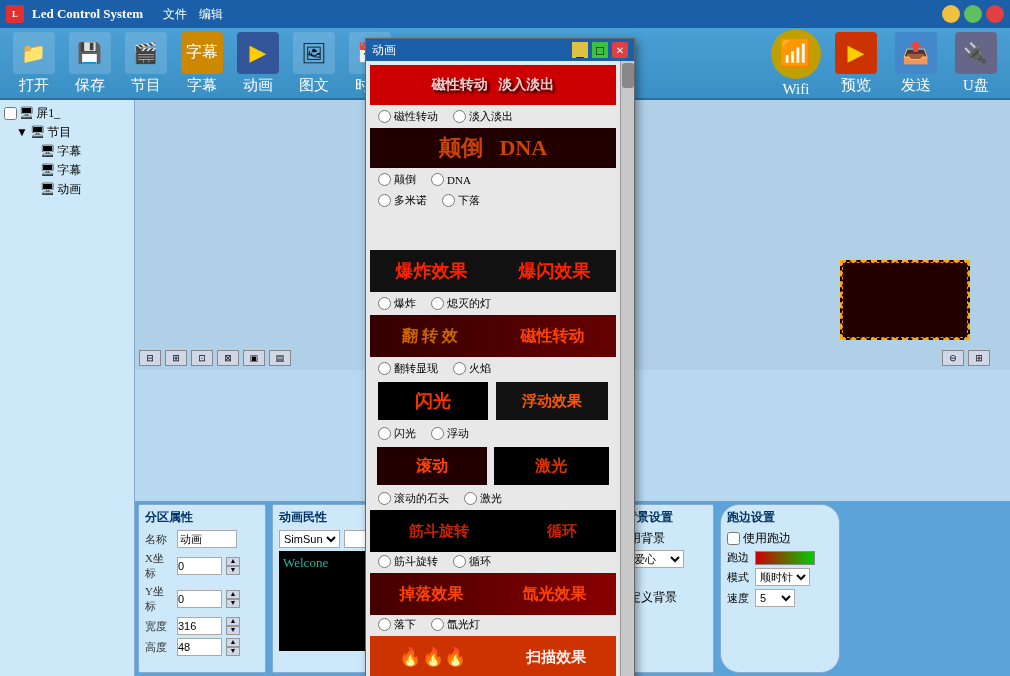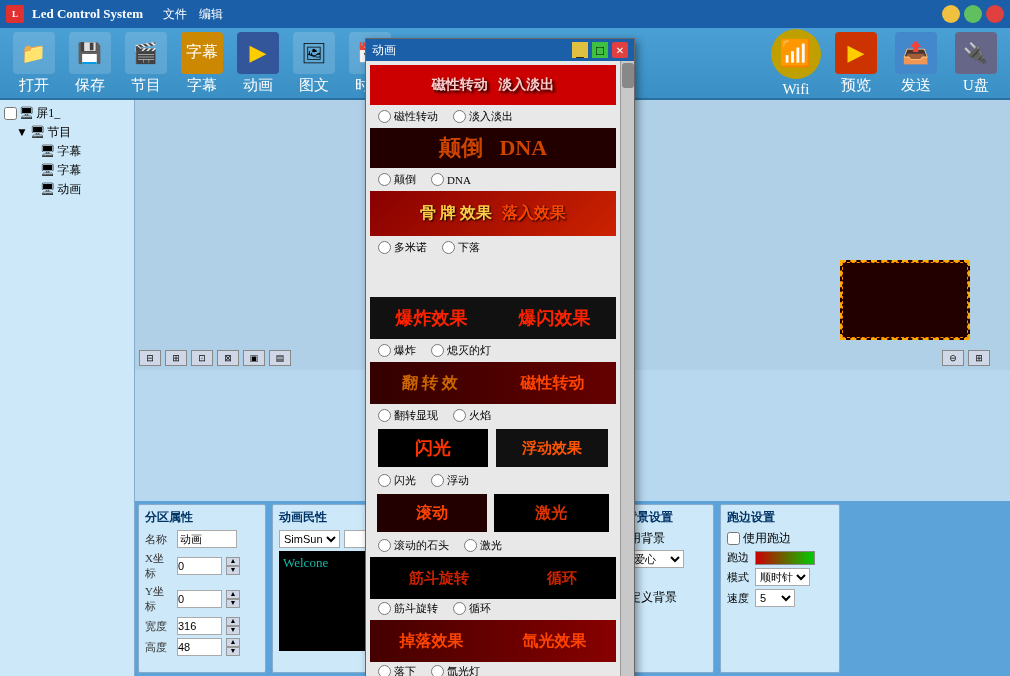--- a/index.html
+++ b/index.html
@@ -519,21 +519,21 @@
         <div class="prop-row">
           <span style="margin-right:2px;">速度</span>
           <span>8</span>
         </div>
         <div class="checkbox-row">
           <input type="checkbox" style="">
           <span>自定义背景</span>
         </div>
       </div>
 
-      <div class="prop-panel" style="width: 120px; flex-shrink: 0;">
+      <div class="prop-panel" style="width: 120px; flex-shrink: 0; border-radius: 19px;">
         <div class="prop-title">跑边设置</div>
         <div class="checkbox-row">
           <input type="checkbox" style="">
           <span>使用跑边</span>
         </div>
         <div class="prop-row">
           <span style="margin-right: 2px;">跑边</span>
 
           <div style="width: 60px; height: 14px; background: linear-gradient(to right, #cc0000, #00cc00); border: 1px solid #888;"></div>
         </div>
@@ -593,24 +593,20 @@
                 <span>颠倒</span>
             </label>
             <label class="effect-radio">
               <input type="radio" name="anim" style=""> 
                 <span>DNA</span>
             </label>
           </div>
         </div>
 
         <div class="effect-group">
-          <div class="effect-banner" style="background:linear-gradient(135deg,#880000,#cc2200); color:#ffdd00; font-size:16px; font-weight:bold; height:45px; display:flex; align-items:center; justify-content:center; gap:10px;">
-            <span style="color:#ffcc44; font-size:16px; text-shadow:1px 1px 2px #000;">骨 牌 效果</span>
-            <span style="color:#ff4400; font-size:16px; text-shadow:1px 1px 2px #000;">落入效果</span>
-          </div>
           <div class="effect-options">
             <label class="effect-radio">
               <input type="radio" name="anim" style=""> 
                 <span>多米诺</span>
             </label>
             <label class="effect-radio">
               <input type="radio" name="anim" style=""> 
                 <span>下落</span>
             </label>
           </div>

